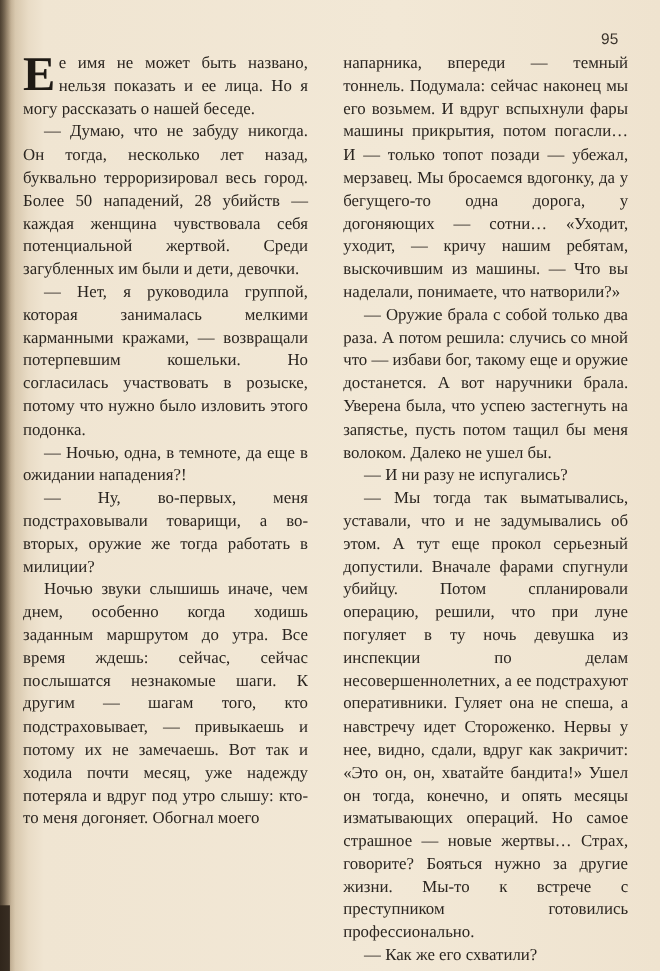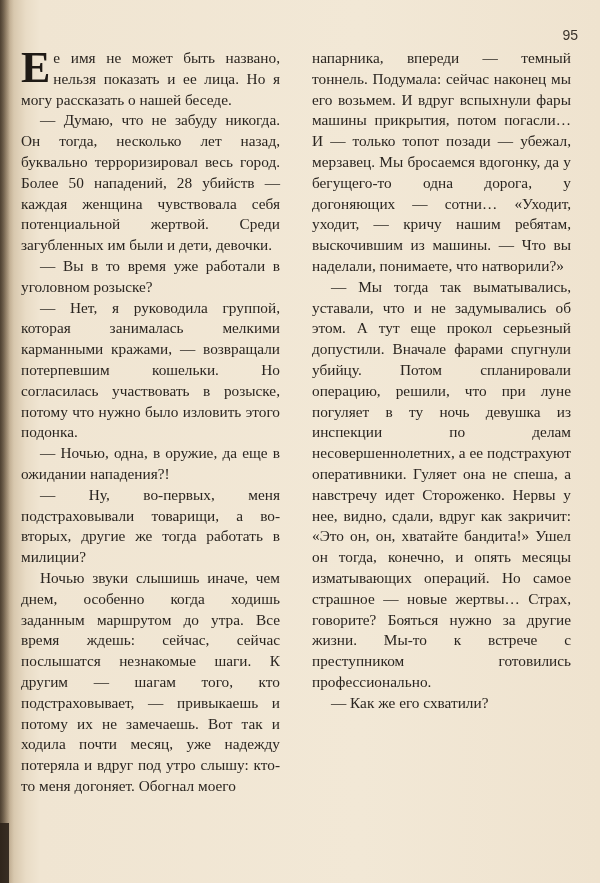--- a/index.html
+++ b/index.html
@@ -4,43 +4,44 @@
 <style>
   html,body{margin:0;padding:0;}
   body{width:600px;height:883px;overflow:hidden;position:relative;
     background:#f1e7d6;font-family:"Liberation Serif","DejaVu Serif",serif;color:#2a2520;}
   .page{position:absolute;inset:0;
     background:
       linear-gradient(90deg,#7a6a55 0px,#b09c80 6px,#d8c8ae 14px,#e9dcc6 26px,#f0e5d2 40px,#f2e8d6 60%,#efe3cf 100%);}
   .page::after{content:"";position:absolute;left:0;top:0;bottom:0;width:10px;
     background:linear-gradient(90deg,rgba(40,30,20,.55),rgba(40,30,20,0));}
   .spine-dark{position:absolute;left:0;bottom:0;width:9px;height:60px;background:#3a2f24;}
-  .page-number{position:absolute;right:22px;top:27px;font-size:14px;font-family:"Liberation Sans",sans-serif;color:#3a332b;}
+  .page-number{position:absolute;right:38px;top:27px;font-size:14px;font-family:"Liberation Sans",sans-serif;color:#3a332b;}
   .col{position:absolute;top:48px;width:259px;font-size:15.3px;line-height:20.8px;text-align:justify;}
   .col.left{left:21px;}
   .col.right{left:312px;}
   .col p{margin:0;text-indent:19px;hyphens:manual;}
   .col p.noindent{text-indent:0;}
   .dropcap{float:left;font-size:44px;line-height:36px;font-weight:bold;margin:2px 3px 0 0;font-family:"Liberation Serif",serif;color:#1f1a15;}
 </style>
 </head>
 <body>
 
 <div class="page">
   <div class="spine-dark"></div>
   <div class="page-number">95</div>
 
   <div class="col left">
     <p class="noindent"><span class="dropcap">Е</span><span>е имя не может быть названо, нельзя показать и ее лица. Но я могу рассказать о нашей беседе.</span></p>
     <p>— Думаю, что не забуду никогда. Он тогда, несколько лет назад, буквально терроризировал весь город. Более 50 нападений, 28 убийств — каждая женщина чувствовала себя потенциальной жертвой. Среди загубленных им были и дети, девочки.</p>
-    <p>— Вы в то время уже работали в уголовном розыске?</p>
     <p>— Нет, я руководила группой, которая занималась мелкими карманными кражами, — возвращали потерпевшим кошельки. Но согласилась участвовать в розыске, потому что нужно было изловить этого подонка.</p>
-    <p>— Ночью, одна, в оружие, да еще в ожидании нападения?!</p>
-    <p>— Ну, во-первых, меня подстраховывали товарищи, а во-вторых, другие же тогда работать в милиции?</p>
+    <p>— Ночью, одна, в темноте, да еще в ожидании нападения?!</p>
+    <p>— Ну, во-первых, меня подстраховывали товарищи, а во-вторых, оружие же тогда работать в милиции?</p>
     <p>Ночью звуки слышишь иначе, чем днем, особенно когда ходишь заданным маршрутом до утра. Все время ждешь: сейчас, сейчас послышатся незнакомые шаги. К другим — шагам того, кто подстраховывает, — привыкаешь и потому их не замечаешь. Вот так и ходила почти месяц, уже надежду потеряла и вдруг под утро слышу: кто-то меня догоняет. Обогнал моего</p>
   </div>
 
   <div class="col right">
     <p class="noindent">напарника, впереди — темный тоннель. Подумала: сейчас наконец мы его возьмем. И вдруг вспыхнули фары машины прикрытия, потом погасли… И — только топот позади — убежал, мерзавец. Мы бросаемся вдогонку, да у бегущего-то одна дорога, у догоняющих — сотни… «Уходит, уходит, — кричу нашим ребятам, выскочившим из машины. — Что вы наделали, понимаете, что натворили?»</p>
+    <p>— Оружие брала с собой только два раза. А потом решила: случись со мной что — избави бог, такому еще и оружие достанется. А вот наручники брала. Уверена была, что успею застегнуть на запястье, пусть потом тащил бы меня волоком. Далеко не ушел бы.</p>
+    <p>— И ни разу не испугались?</p>
     <p>— Мы тогда так выматывались, уставали, что и не задумывались об этом. А тут еще прокол серьезный допустили. Вначале фарами спугнули убийцу. Потом спланировали операцию, решили, что при луне погуляет в ту ночь девушка из инспекции по делам несовершеннолетних, а ее подстрахуют оперативники. Гуляет она не спеша, а навстречу идет Стороженко. Нервы у нее, видно, сдали, вдруг как закричит: «Это он, он, хватайте бандита!» Ушел он тогда, конечно, и опять месяцы изматывающих операций. Но самое страшное — новые жертвы… Страх, говорите? Бояться нужно за другие жизни. Мы-то к встрече с преступником готовились профессионально.</p>
     <p>— Как же его схватили?</p>
   </div>
 </div>
 
 </body></html>

